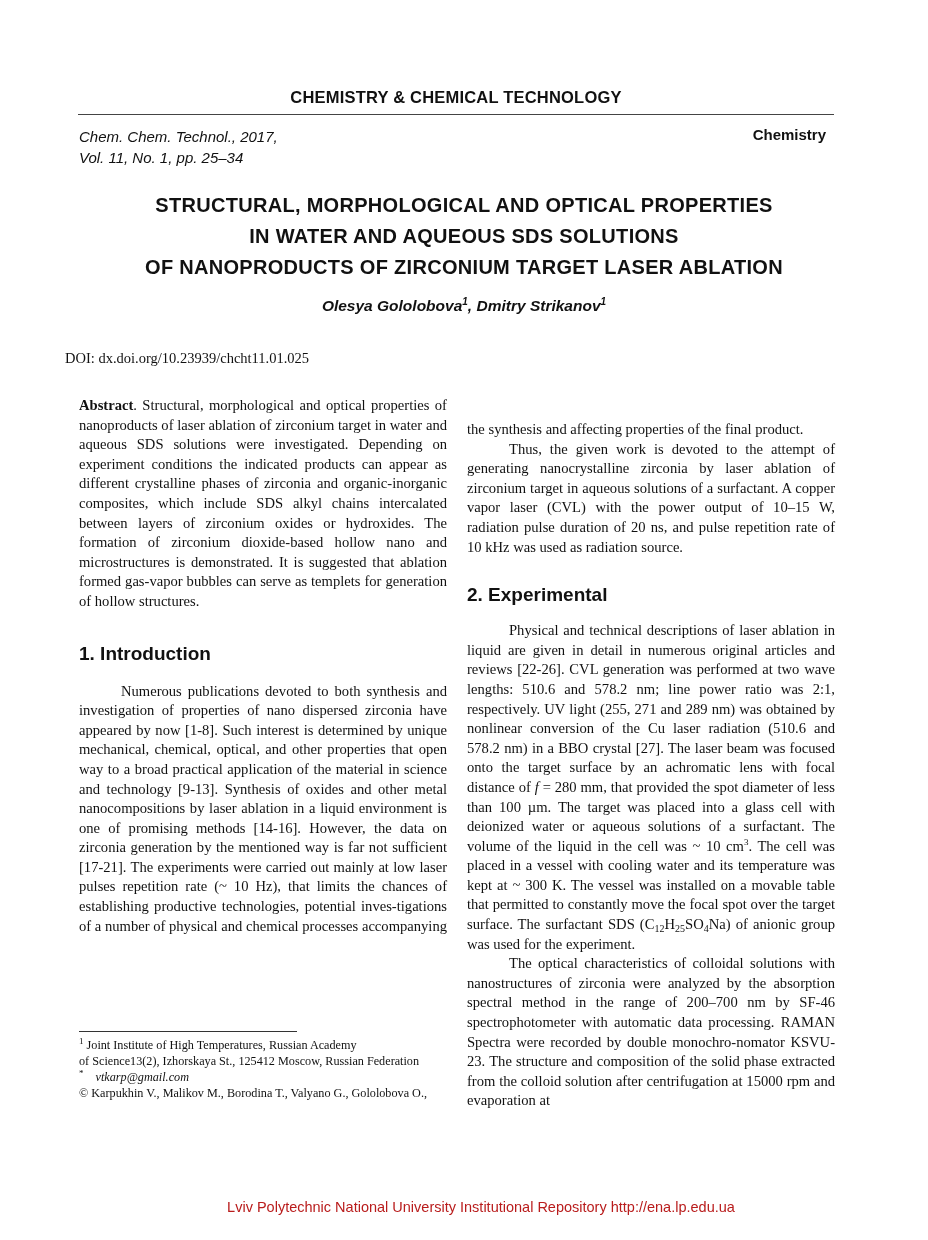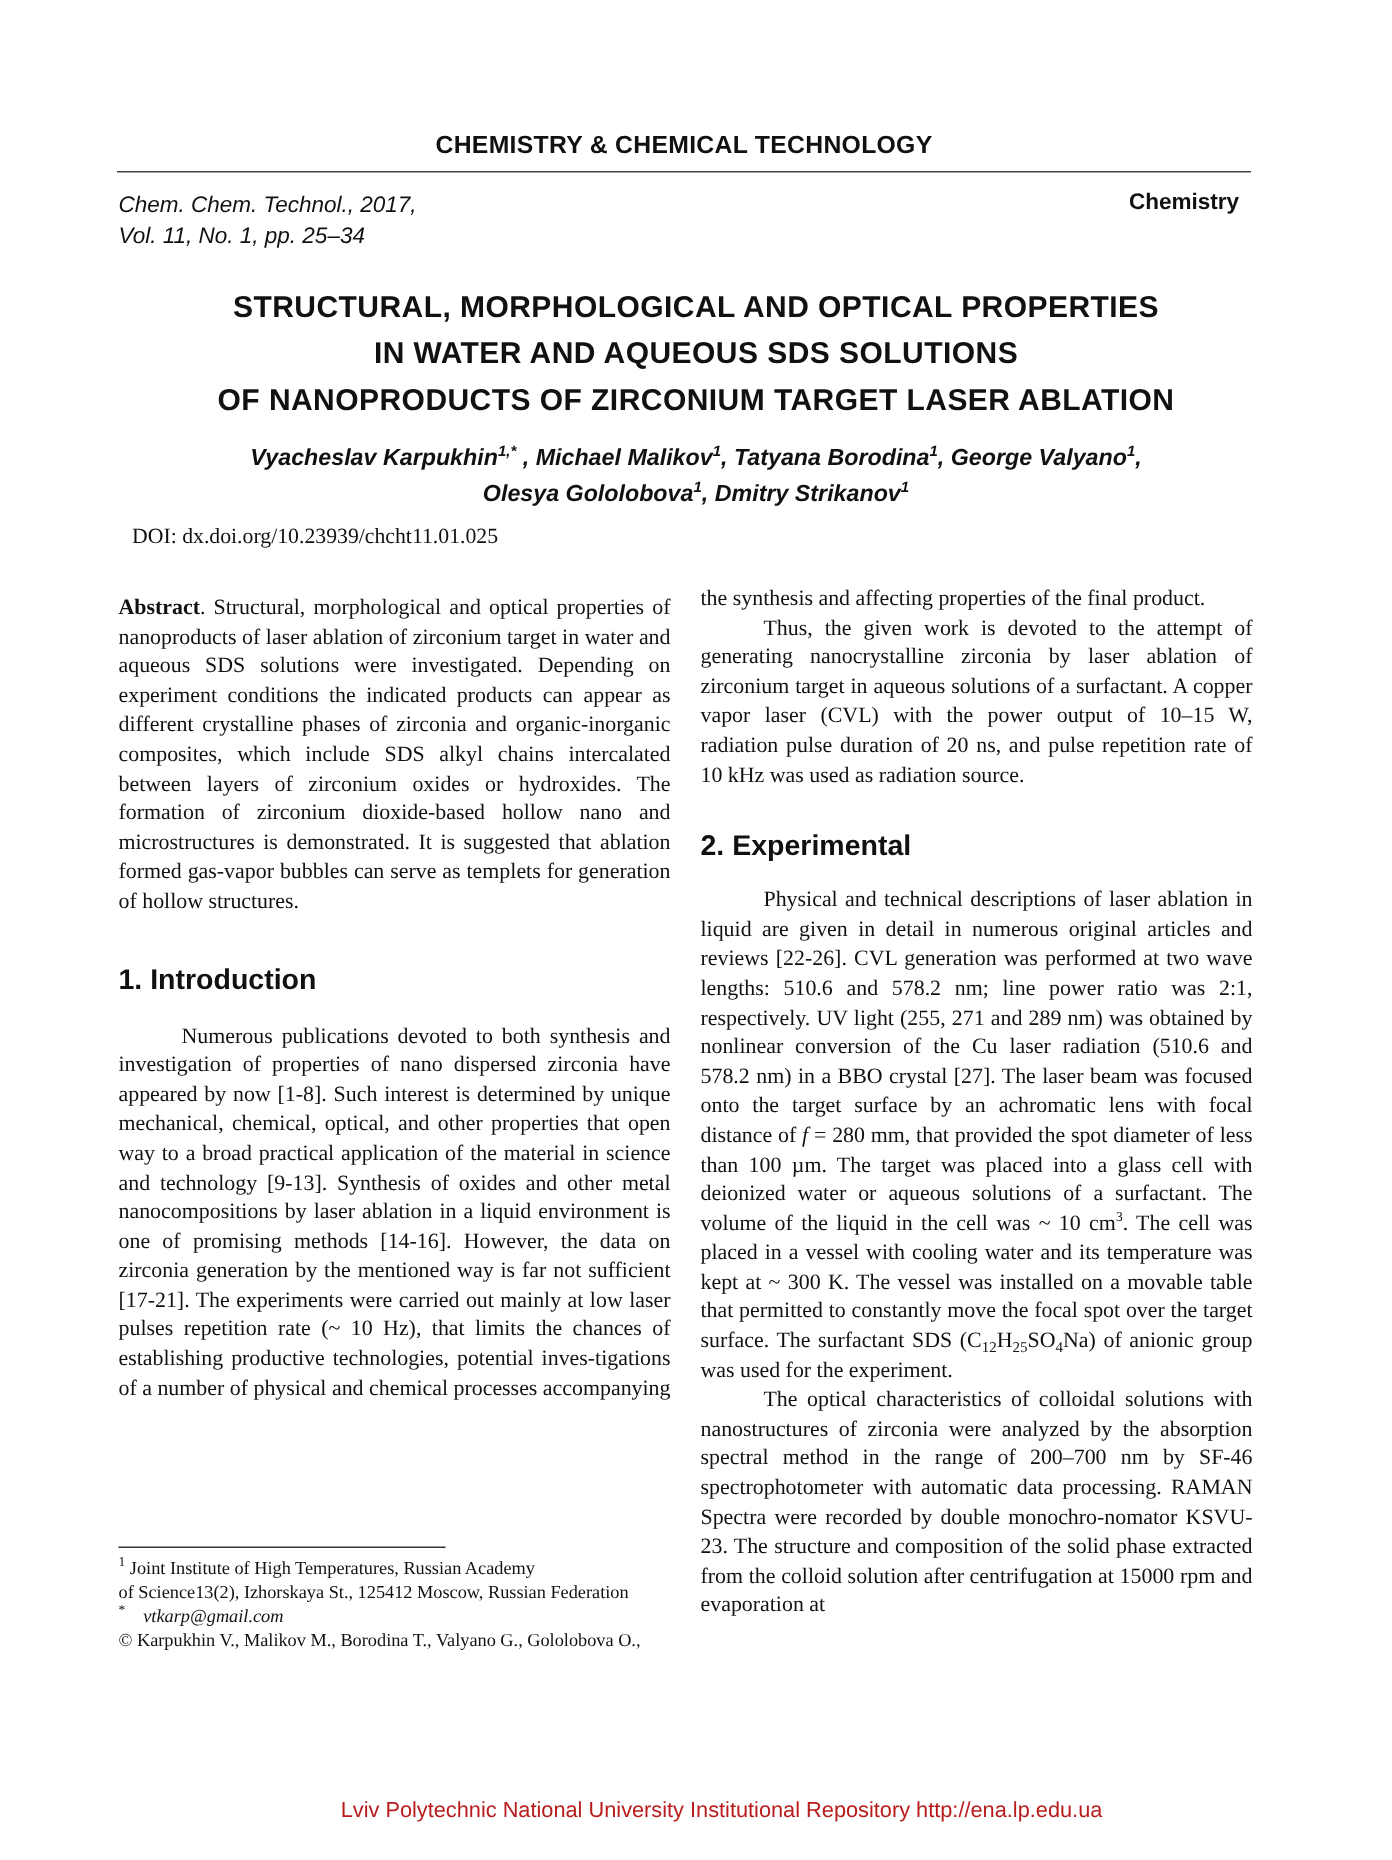--- a/index.html
+++ b/index.html
@@ -11,21 +11,21 @@
   .citation { position: absolute; left: 79px; top: 126px; font-family: "Liberation Sans", sans-serif;
     font-style: italic; font-size: 15px; line-height: 21px; }
   .section-tag { position: absolute; right: 102px; top: 126px; font-family: "Liberation Sans", sans-serif;
     font-weight: bold; font-size: 15px; }
 
   .title { position: absolute; left: 78px; top: 190px; width: 772px; text-align: center;
     font-family: "Liberation Sans", sans-serif; font-weight: bold; font-size: 20px; line-height: 31px; letter-spacing: 0.3px; }
   .authors { position: absolute; left: 78px; top: 292px; width: 772px; text-align: center;
     font-family: "Liberation Sans", sans-serif; font-weight: bold; font-style: italic; font-size: 15.5px; line-height: 20px; }
   .authors sup { font-size: 10px; }
-  .doi { position: absolute; left: 88px; top: 350px; font-family: "Liberation Serif", serif; font-size: 14.5px; }
+  .doi { position: absolute; left: 65px; top: 350px; font-family: "Liberation Serif", serif; font-size: 14.5px; }
 
   .col { position: absolute; width: 368px; font-family: "Liberation Serif", serif; font-size: 14.6px;
     line-height: 19.6px; text-align: justify; }
   .col p { margin: 0; }
   .col .indent { text-indent: 42px; }
   .col-left { left: 79px; top: 396px; }
 
   .heading { font-family: "Liberation Sans", sans-serif; font-weight: bold; font-size: 19px; line-height: 24px; text-align: left; }
   .kw-label, .abs-label { font-weight: bold; }
   sub { font-size: 10px; vertical-align: -3px; line-height: 0; }
@@ -52,26 +52,20 @@
 <div class="section-tag">Chemistry</div>
 
 <div class="title">
   <div>STRUCTURAL, MORPHOLOGICAL AND OPTICAL PROPERTIES</div>
   <div>IN WATER AND AQUEOUS SDS SOLUTIONS</div>
   <div>OF NANOPRODUCTS OF ZIRCONIUM TARGET LASER ABLATION</div>
 </div>
 
 <div class="authors">
   <div>
-    <span>Vyacheslav Karpukhin</span><sup>1,*</sup> ,
-    <span>Michael Malikov</span><sup>1</sup>,
-    <span>Tatyana Borodina</span><sup>1</sup>,
-    <span>George Valyano</span><sup>1</sup>,
-  </div>
-  <div>
     <span>Olesya Gololobova</span><sup>1</sup>,
     <span>Dmitry Strikanov</span><sup>1</sup>
   </div>
 </div>
 
 <div class="doi">DOI: dx.doi.org/10.23939/chcht11.01.025</div>
 
 <div class="col col-left">
   <p><span class="abs-label">Abstract</span><span>.  Structural, morphological and optical properties of nanoproducts of laser ablation of zirconium target in water and aqueous SDS solutions were investigated. Depending on experiment conditions the indicated products can appear as different crystalline phases of zirconia and organic-inorganic composites, which include SDS alkyl chains intercalated between layers of zirconium oxides or hydroxides. The formation of zirconium dioxide-based hollow nano and microstructures is demonstrated. It is suggested that ablation formed gas-vapor bubbles can serve as templets for generation of hollow structures.</span></p>
   <div class="heading" style="margin-top:30px;">1. Introduction</div>
@@ -79,21 +73,21 @@
 </div>
 
 <div class="fn-rule"></div>
 <div class="footnotes">
   <div><sup class="small">1</sup><span> Joint Institute of High Temperatures, Russian Academy</span></div>
   <div>of Science13(2), Izhorskaya St., 125412 Moscow, Russian Federation</div>
   <div><sup class="small">*</sup><span class="email">vtkarp@gmail.com</span></div>
   <div>© Karpukhin V., Malikov M., Borodina T., Valyano G., Gololobova O.,</div>
 </div>
 
-<div class="col" id="rightcol" style="left:467px; top:390px;">
+<div class="col" id="rightcol" style="left:467px; top:420px;">
   <p id="intro-cont">the synthesis and affecting properties of the final product.</p>
   <p class="indent">Thus, the given work is devoted to the attempt of generating nanocrystalline zirconia by laser ablation of zirconium target in aqueous solutions of a surfactant. A copper vapor laser (CVL) with the power output of 10–15 W, radiation pulse duration of 20 ns, and pulse repetition rate of 10 kHz was used as radiation source.</p>
   <div class="heading" style="margin-top:26px;">2. Experimental</div>
   <p class="indent" style="margin-top:14px;"><span>Physical and technical descriptions of laser ablation in liquid are given in detail in numerous original articles and reviews [22-26]. CVL generation was performed at two wave lengths: 510.6 and 578.2 nm; line power ratio was 2:1, respectively. UV light (255, 271 and 289 nm) was obtained by nonlinear conversion of the Cu laser radiation (510.6 and 578.2 nm) in a BBO crystal [27]. The laser beam was focused onto the target surface by an achromatic lens with focal distance of </span><i>f</i><span> = 280 mm, that provided the spot diameter of less than 100 µm. The target was placed into a glass cell with deionized water or aqueous solutions of a surfactant. The volume of the liquid in the cell was ~ 10 cm</span><sup class="small">3</sup><span>. The cell was placed in a vessel with cooling water and its temperature was kept at ~ 300 K. The vessel was installed on a movable table that permitted to constantly move the focal spot over the target surface. The surfactant SDS (C</span><sub>12</sub><span>H</span><sub>25</sub><span>SO</span><sub>4</sub><span>Na</span><span>) of anionic group was used for the experiment.</span></p>
   <p class="indent">The optical characteristics of colloidal solutions with nanostructures of zirconia were analyzed by the absorption spectral method in the range of 200–700 nm by SF-46 spectrophotometer with automatic data processing. RAMAN Spectra were recorded by double monochro-nomator KSVU-23. The structure and composition of the solid phase extracted from the colloid solution after centrifugation at 15000 rpm and evaporation at</p>
 </div>
 
 <div class="repo-footer">Lviv Polytechnic National University Institutional Repository http://ena.lp.edu.ua</div>
 
 </body></html>

